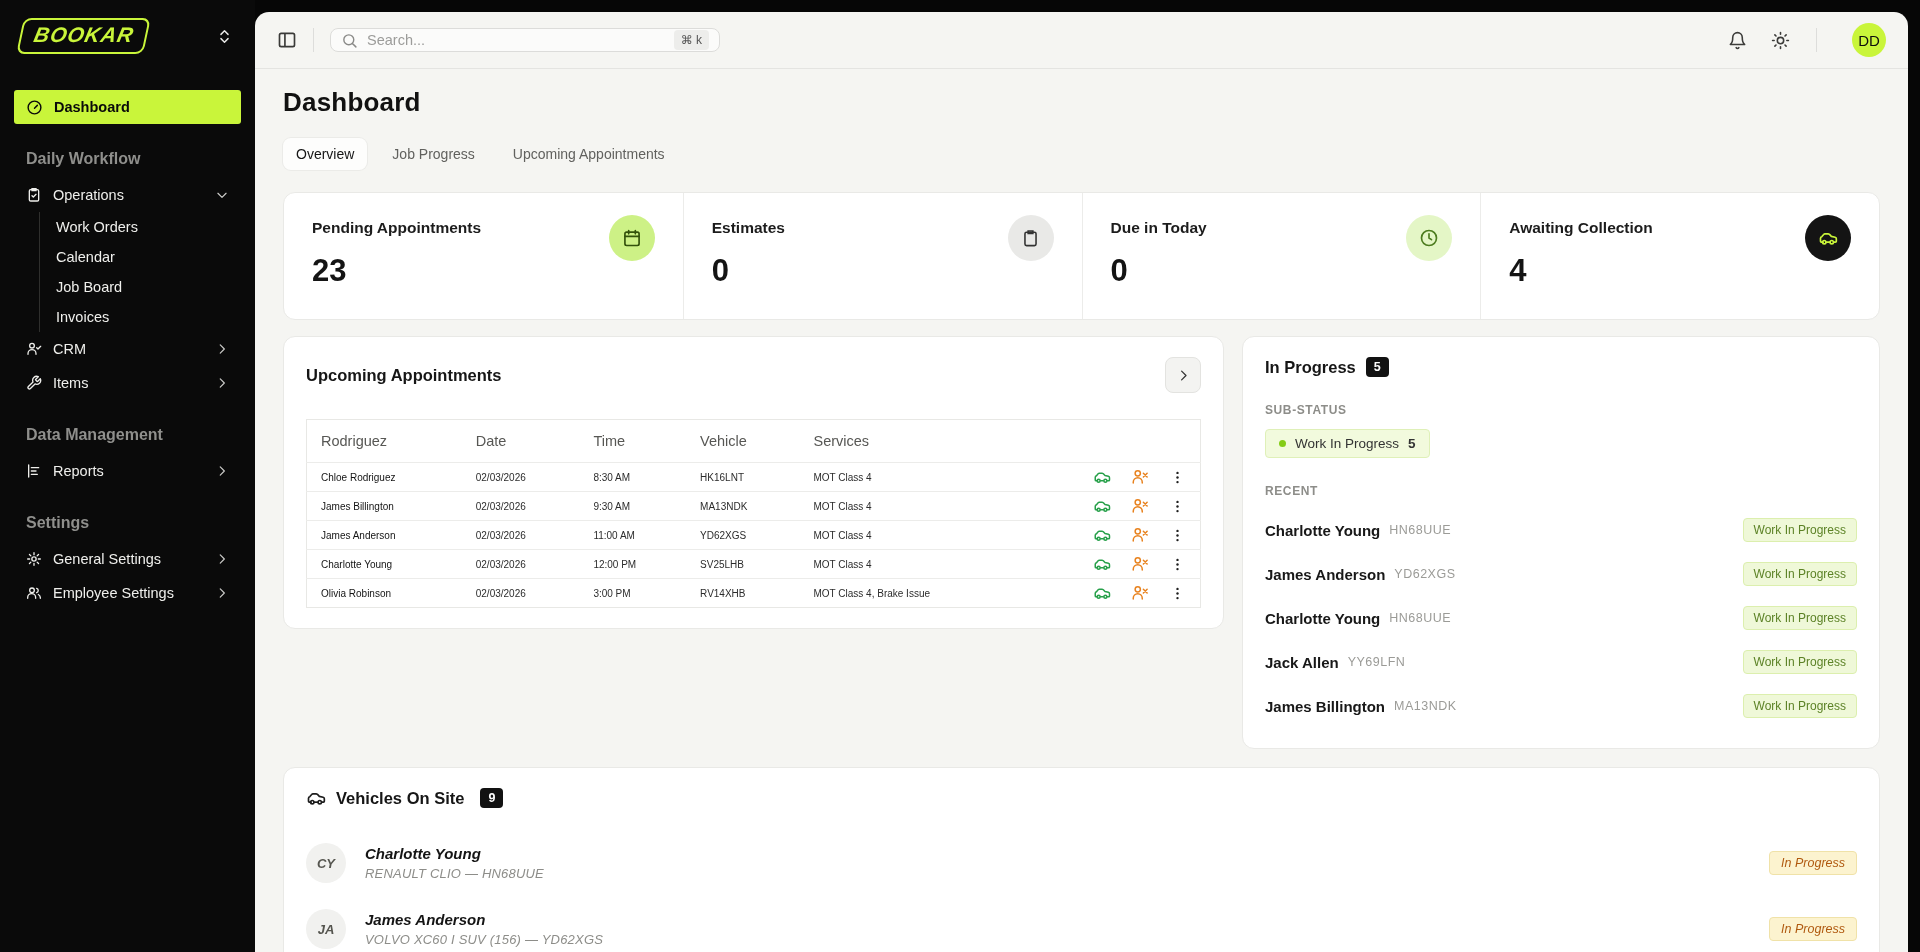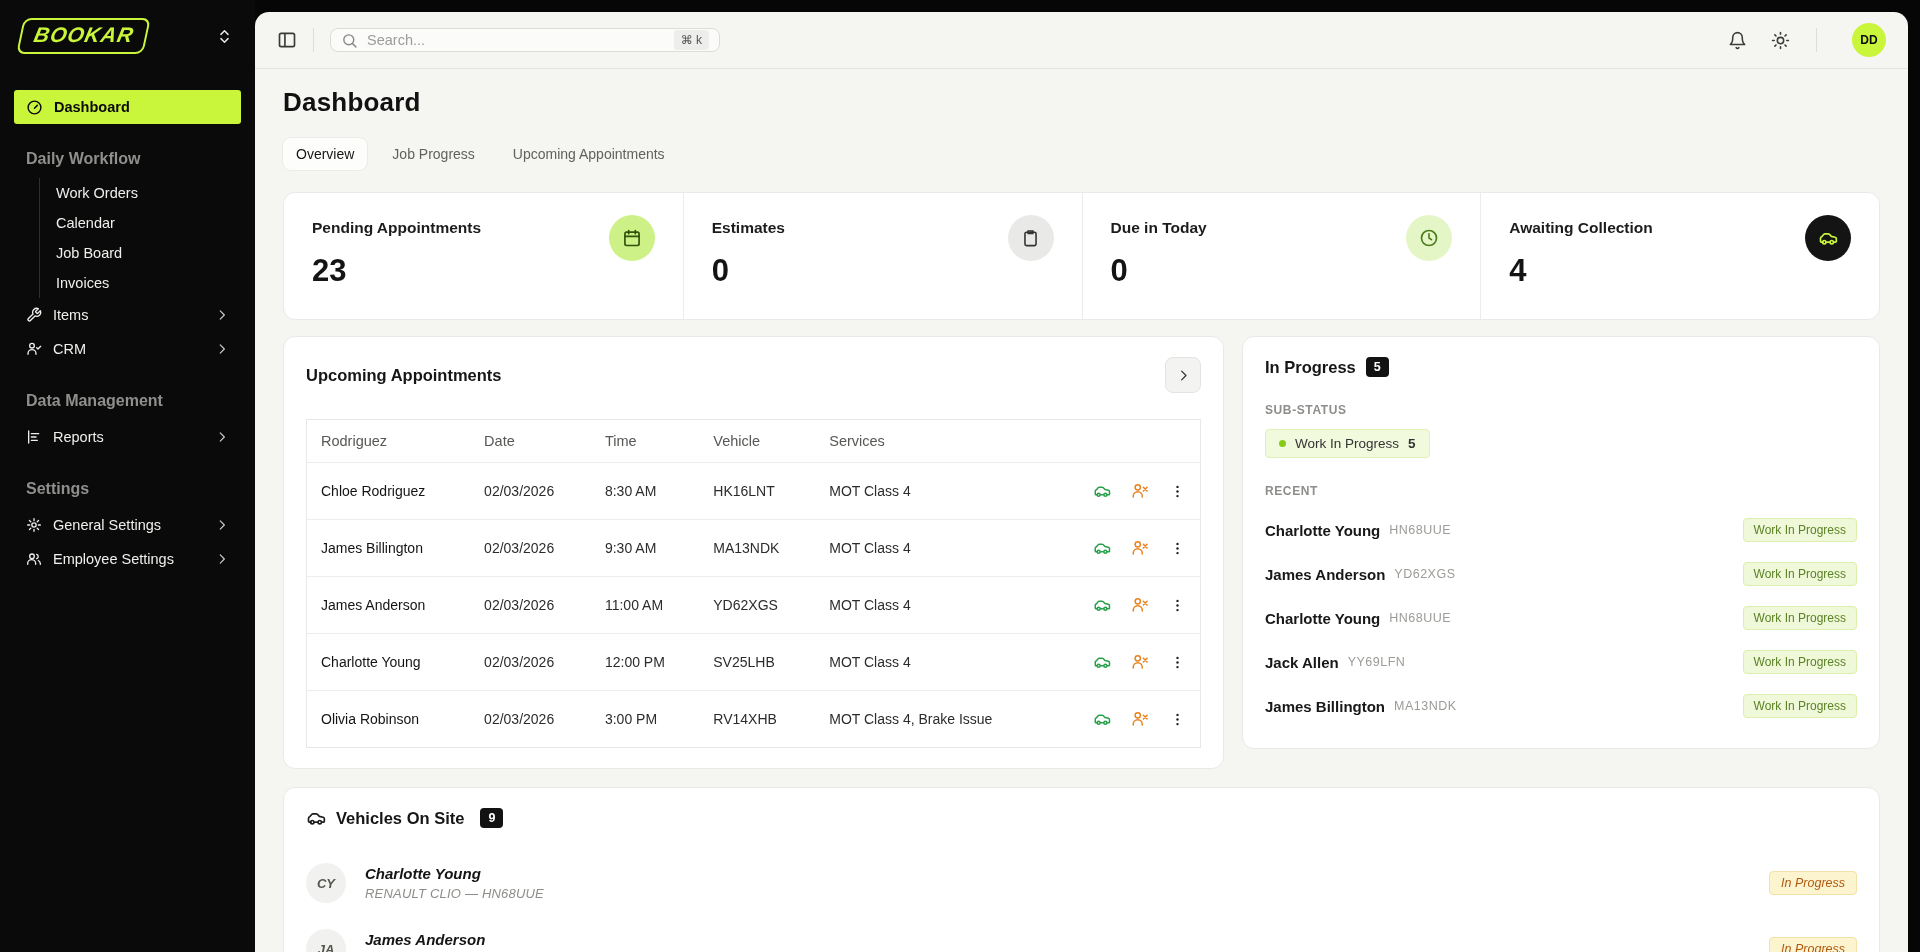--- a/index.html
+++ b/index.html
@@ -44,21 +44,21 @@
     border-bottom:1px solid #e4e4e1;}
   .tb-divider{width:1px;height:24px;background:#dddddb;margin:0 16px;}
   .search{width:390px;height:24px;background:#fbfbfa;border:1px solid #dcdcda;border-radius:8px;
     display:flex;align-items:center;padding:0 10px;gap:9px;color:#8a8a88;}
   .search input{border:0;outline:0;background:transparent;flex:1;font-size:14.5px;
     font-family:"Liberation Sans",sans-serif;color:#333;}
   .search input::placeholder{color:#9c9c9a;}
   .kbd{background:#ededeb;border-radius:4px;padding:3px 7px;font-size:12px;color:#555;}
   .tb-right{margin-left:auto;display:flex;align-items:center;gap:24px;color:#3c3c3a;}
   .avatar{width:34px;height:34px;border-radius:50%;background:var(--accent);color:#0d0d0d;
-    display:flex;align-items:center;justify-content:center;font-size:12px;font-weight:700;cursor:pointer;margin-left:9px;}
+    display:flex;align-items:center;justify-content:center;font-size:15px;font-weight:400;cursor:pointer;margin-left:9px;}
 
   .content{flex:1;overflow:hidden;padding:18px 28px 0;}
   .page-title{font-size:26px;font-weight:800;color:#111;letter-spacing:.2px;}
   .tabs{display:flex;gap:12px;margin-top:20px;}
   .tab{padding:8px 13px;font-size:14px;color:#61615e;border-radius:8px;cursor:pointer;}
   .tab.active{background:#fdfdfc;color:#161616;box-shadow:0 0 0 1px #ebebe8;}
 
   
   .stats{margin-top:22px;background:#fff;border:1px solid #e9e9e6;border-radius:12px;
     display:grid;grid-template-columns:1fr 1fr 1fr 1fr;}
@@ -78,21 +78,21 @@
   .card{background:#fff;border:1px solid #e9e9e6;border-radius:12px;padding:20px 22px;}
   .card-head{display:flex;align-items:center;}
   .card-title{font-size:16.5px;font-weight:700;color:#161616;}
   .next-btn{margin-left:auto;width:36px;height:36px;background:#f3f3f1;border:1px solid #e3e3e0;
     border-radius:8px;display:flex;align-items:center;justify-content:center;color:#333;cursor:pointer;}
   .count-badge{margin-left:10px;background:#121212;color:#fff;font-size:12.5px;font-weight:700;
     border-radius:4px;padding:3px 8px;}
 
   table.appt{width:100%;border-collapse:collapse;margin-top:26px;border:1px solid #e8e8e5;}
   table.appt th{font-size:14.5px;font-weight:400;color:#575754;text-align:left;padding:13px 14px;}
-  table.appt td{font-size:14px;color:#2c2c2c;padding:19px 14px;border-top:1px solid #ececea;}
+  table.appt td{font-size:10px;color:#2c2c2c;padding:5px 14px;border-top:1px solid #ececea;}
   table.appt td.cust{color:#141414;font-weight:500;}
   .row-actions{display:flex;align-items:center;gap:20px;justify-content:flex-end;}
   .act-car{color:var(--green);cursor:pointer;}
   .act-userx{color:var(--orange);cursor:pointer;}
   .act-menu{color:#1f1f1f;cursor:pointer;}
 
   .mini-label{margin-top:26px;font-size:12px;font-weight:600;color:#8d8d89;letter-spacing:.6px;}
   .substatus-chip{display:inline-flex;align-items:center;gap:9px;margin-top:12px;
     background:#f2fadd;border:1px solid #dff0b8;border-radius:4px;padding:6px 13px;
     font-size:13.5px;color:#333;}
@@ -225,47 +225,60 @@
         <span class="icon">
             <svg width="17" height="17">
               <use href="#i-gauge"></use>
             </svg>
           </span>
         <span>Dashboard</span>
       </div>
 
       <div class="section-label">Daily Workflow</div>
 
+      <div class="nav-item">
+        <span class="icon">
+            <svg width="16" height="16">
+              <use href="#i-clipcheck"></use>
+            </svg>
+          </span>
+        <span>Operations</span>
+        <span class="chev icon">
+            <svg width="14" height="14">
+              <use href="#i-chev-d"></use>
+            </svg>
+          </span>
+      </div>
       <div class="sub-list">
         <span class="sub-item">Work Orders</span>
         <span class="sub-item">Calendar</span>
         <span class="sub-item">Job Board</span>
         <span class="sub-item">Invoices</span>
       </div>
 
       <div class="nav-item">
         <span class="icon">
             <svg width="16" height="16">
-              <use href="#i-wrench"></use>
-            </svg>
-          </span>
-        <span>Items</span>
+              <use href="#i-usercheck"></use>
+            </svg>
+          </span>
+        <span>CRM</span>
         <span class="chev icon">
             <svg width="14" height="14">
               <use href="#i-chev-r"></use>
             </svg>
           </span>
       </div>
       <div class="nav-item">
         <span class="icon">
             <svg width="16" height="16">
-              <use href="#i-usercheck"></use>
-            </svg>
-          </span>
-        <span>CRM</span>
+              <use href="#i-wrench"></use>
+            </svg>
+          </span>
+        <span>Items</span>
         <span class="chev icon">
             <svg width="14" height="14">
               <use href="#i-chev-r"></use>
             </svg>
           </span>
       </div>
 
       <div class="section-label">Data Management</div>
       <div class="nav-item">
         <span class="icon">

